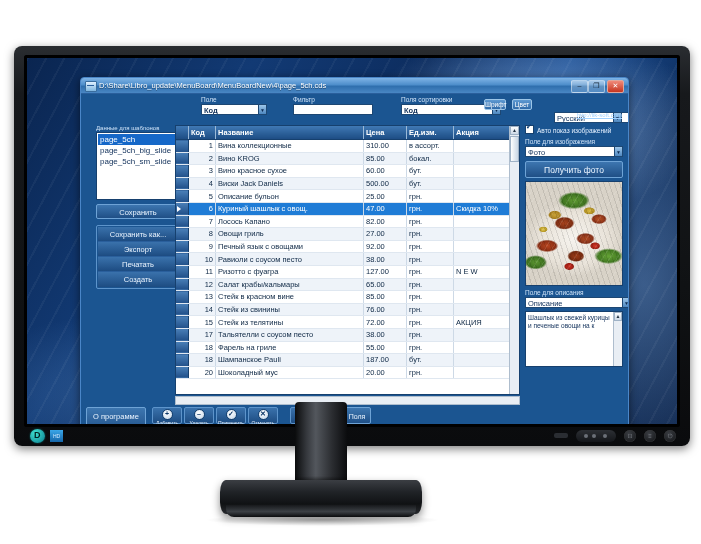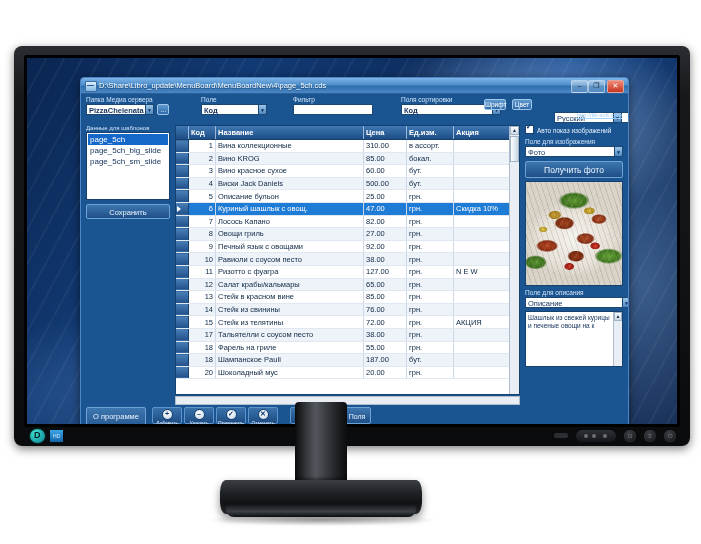--- a/index.html
+++ b/index.html
@@ -93,21 +93,21 @@
   .fcombo{position:relative;}
   .fcombo .arrow{position:absolute;right:0;top:0;width:9px;height:11px;
     background:linear-gradient(180deg,#9cc6ea,#4d87c0);border:1px solid #1d4773;
     box-sizing:border-box;color:#0b2a52;font-size:5px;text-align:center;line-height:10px;}
   .smallbtn{background:linear-gradient(180deg,#5f9ad2,#2f6aa8);border:1px solid #9dc6e8;
     border-radius:2px;color:#fff;font-size:6.5px;text-align:center;box-sizing:border-box;}
   #link{position:absolute;right:6px;top:18px;font-size:6px;color:#9fd0ff;
     text-decoration:underline;}
 
   
-  #leftpanel{position:absolute;left:5px;top:47px;width:84px;}
+  #leftpanel{position:absolute;left:15px;top:47px;width:84px;}
   #lp-label{font-size:6px;color:#cfe3f8;margin-bottom:1px;}
   #tpl-list{height:68px;background:#fff;border:1px solid #16406e;padding:1px;box-sizing:border-box;}
   .tpl-item{font-size:8px;color:#11305a;line-height:11px;padding-left:2px;white-space:nowrap;overflow:hidden;}
   .tpl-item.sel{background:#1668c8;color:#fff;}
   .bigbtn{margin-top:4px;height:15px;line-height:15px;text-align:center;font-size:7.5px;
     color:#eaf4ff;background:linear-gradient(180deg,#3d76b0,#1f4f86);
     border:1px solid #6ea3d6;border-radius:2px;box-sizing:border-box;}
   #btn-group{margin-top:6px;border:1px solid #5d94cb;border-radius:2px;padding:1px;}
   #btn-group .bigbtn{margin-top:0;border-radius:0;border:none;
     background:linear-gradient(180deg,#3a72ac,#1d4c82);border-bottom:1px solid #2a5f9c;}
@@ -211,28 +211,20 @@
       <div id="titlebar">
         <div id="title-icon"></div>
         <div id="title-text">D:\Share\Libro_update\MenuBoard\MenuBoardNew\4\page_5ch.cds</div>
         <div class="wbtn" id="wbtn-min">–</div>
         <div class="wbtn" id="wbtn-max">❐</div>
         <div class="wbtn" id="wbtn-close">✕</div>
       </div>
 
       <div id="toolbar">
 
-        <div class="fgrp" style="left:5px;width:86px;">
-          <span class="flabel">Папка Медиа сервера</span>
-          <div class="fcombo" style="width:68px;display:inline-block;vertical-align:top;">
-            <div class="finput" style="width:68px;">PizzaChelenata</div>
-            <div class="arrow">▼</div>
-          </div>
-          <div class="smallbtn" style="display:inline-block;width:12px;height:11px;line-height:10px;vertical-align:top;margin-left:1px;">...</div>
-        </div>
 
         <div class="fgrp" style="left:120px;width:66px;">
           <span class="flabel">Поле</span>
           <div class="fcombo" style="width:66px;">
             <div class="finput" style="width:66px;">Код</div>
             <div class="arrow">▼</div>
           </div>
         </div>
 
         <div class="fgrp" style="left:212px;width:80px;">
@@ -258,20 +250,26 @@
       </div>
 
       <div id="leftpanel">
         <div id="lp-label">Данные для шаблонов</div>
         <div id="tpl-list">
           <div class="tpl-item sel">page_5ch</div>
           <div class="tpl-item">page_5ch_big_slide</div>
           <div class="tpl-item">page_5ch_sm_slide</div>
         </div>
         <div class="bigbtn">Сохранить</div>
+        <div id="btn-group">
+          <div class="bigbtn">Сохранить как...</div>
+          <div class="bigbtn">Экспорт</div>
+          <div class="bigbtn">Печатать</div>
+          <div class="bigbtn" style="border-bottom:none;">Создать</div>
+        </div>
       </div>
 
       <div id="grid">
         <table>
           <thead>
             <tr>
               <th class="h-ind"></th>
               <th class="c-code">Код</th>
               <th>Название</th>
               <th class="c-price">Цена</th>

